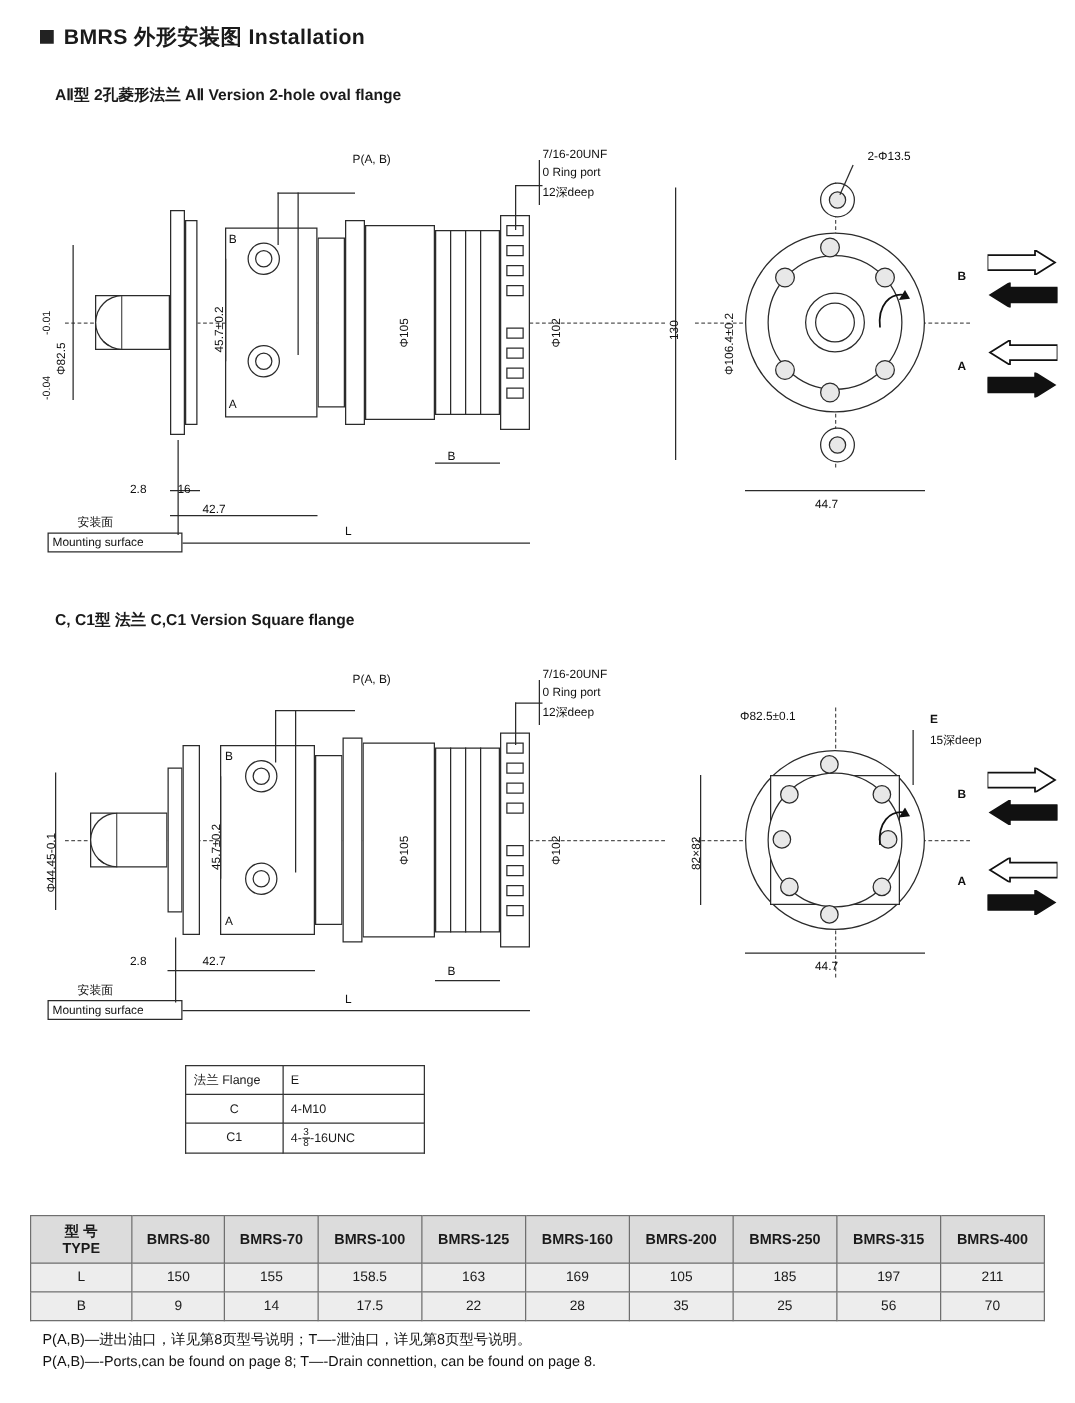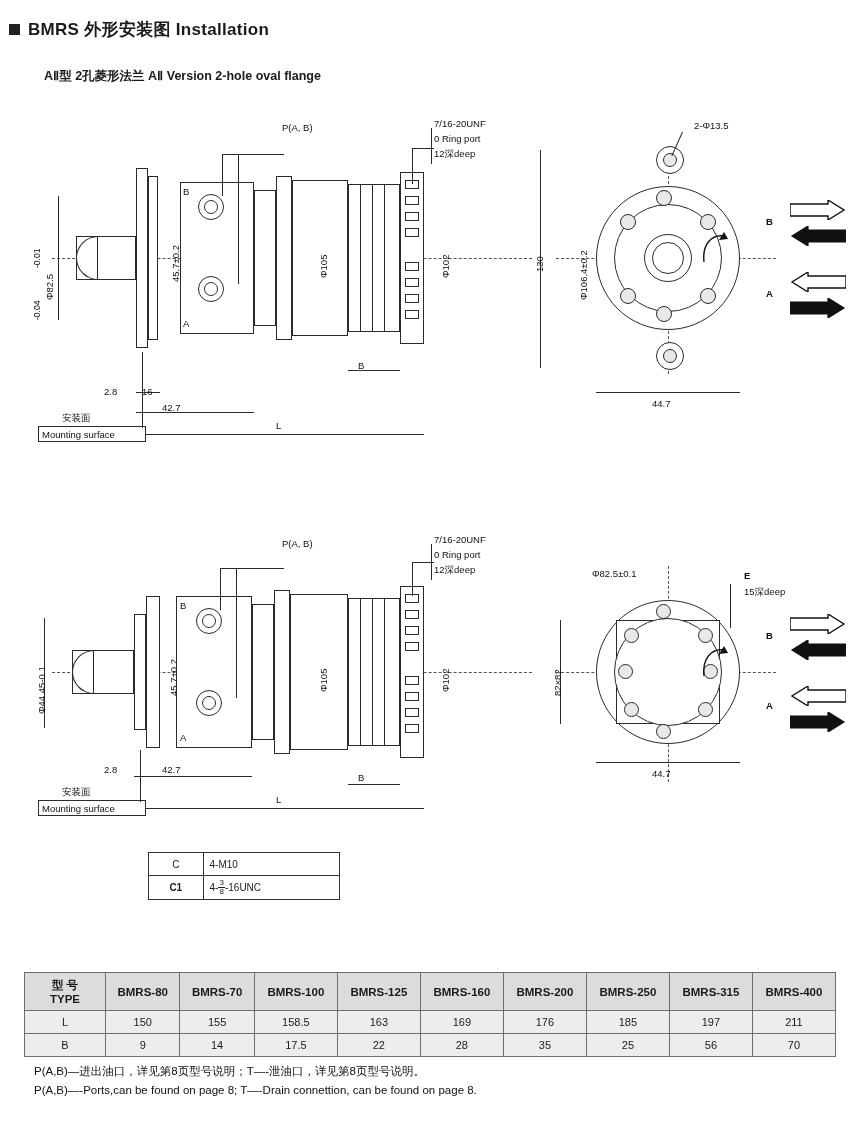--- a/index.html
+++ b/index.html
@@ -7,21 +7,21 @@
     width:860px;height:1122px;
     background:#ffffff;
     font-family:"Liberation Sans", sans-serif;
     color:#1a1a1a;
     position:relative;
     overflow:hidden;
   }
   .page{position:relative;width:860px;height:1122px;}
 
   
-  .title-bar{position:absolute;left:9px;top:18px;display:flex;align-items:center;gap:8px;}
+  .title-bar{position:absolute;left:32px;top:18px;display:flex;align-items:center;gap:8px;}
   .title-sq{width:11px;height:11px;background:#222;display:inline-block;}
   .title-txt{font-size:17px;font-weight:bold;letter-spacing:.3px;}
 
   .sub-title{position:absolute;font-size:12.5px;font-weight:bold;}
   .ln{position:absolute;background:#2b2b2b;}
   .lnh{height:1px;}
   .lnv{width:1px;}
   .dash-h{position:absolute;height:0;border-top:1px dashed #555;}
   .dash-v{position:absolute;width:0;border-left:1px dashed #555;}
   .box{position:absolute;border:1px solid #2b2b2b;box-sizing:border-box;background:#fff;}
@@ -185,20 +185,21 @@
     </svg>
     <svg class="arrowR" style="left:790px;top:298px;" width="56" height="20">
       <polygon points="0,4 38,4 38,0 54,10 38,20 38,16 0,16" fill="#111" stroke="#111" stroke-width="1.2"></polygon>
     </svg>
     <svg style="position:absolute;left:700px;top:232px;" width="28" height="34">
       <path d="M4 30 C2 12 12 2 24 4" fill="none" stroke="#111" stroke-width="1.4"></path>
       <polygon points="24,0 28,7 19,8" fill="#111"></polygon>
     </svg>
   </div>
 
+  <div class="sub-title" style="left:44px;top:488px;">C, C1型 法兰   C,C1 Version Square flange</div>
 
   <div>
     <div class="dash-h" style="left:52px;top:672px;width:480px;"></div>
 
     <div class="box" style="left:72px;top:650px;width:62px;height:44px;"></div>
     <div class="box" style="left:72px;top:650px;width:22px;height:44px;border-radius:22px 0 0 22px;"></div>
 
     <div class="box" style="left:134px;top:614px;width:12px;height:116px;"></div>
     <div class="box" style="left:146px;top:596px;width:14px;height:152px;"></div>
 
@@ -312,25 +313,29 @@
     </svg>
     <svg style="position:absolute;left:700px;top:646px;" width="28" height="34">
       <path d="M4 30 C2 12 12 2 24 4" fill="none" stroke="#111" stroke-width="1.4"></path>
       <polygon points="24,0 28,7 19,8" fill="#111"></polygon>
     </svg>
   </div>
 
   <table class="ftable" style="left:148px;top:852px;width:192px;">
     <tbody>
       <tr>
+        <td style="width:74px;">法兰 Flange</td>
+        <td style="width:118px;">E</td>
+      </tr>
+      <tr>
         <td style="text-align:center;">C</td>
         <td>4-M10</td>
       </tr>
       <tr>
-        <td style="text-align:center;font-weight:bold;">C1</td>
+        <td style="text-align:center;">C1</td>
         <td>
           <span>4-</span><span class="frac"><span class="num">3</span><span class="den">8</span></span><span>-16UNC</span>
         </td>
       </tr>
     </tbody>
   </table>
 
   <table class="ttable" style="left:24px;top:972px;">
     <thead>
       <tr>
@@ -350,21 +355,21 @@
       </tr>
     </thead>
     <tbody>
       <tr>
         <td>L</td>
         <td>150</td>
         <td>155</td>
         <td>158.5</td>
         <td>163</td>
         <td>169</td>
-        <td>176</td>
+        <td>105</td>
         <td>185</td>
         <td>197</td>
         <td>211</td>
       </tr>
       <tr>
         <td>B</td>
         <td>9</td>
         <td>14</td>
         <td>17.5</td>
         <td>22</td>

